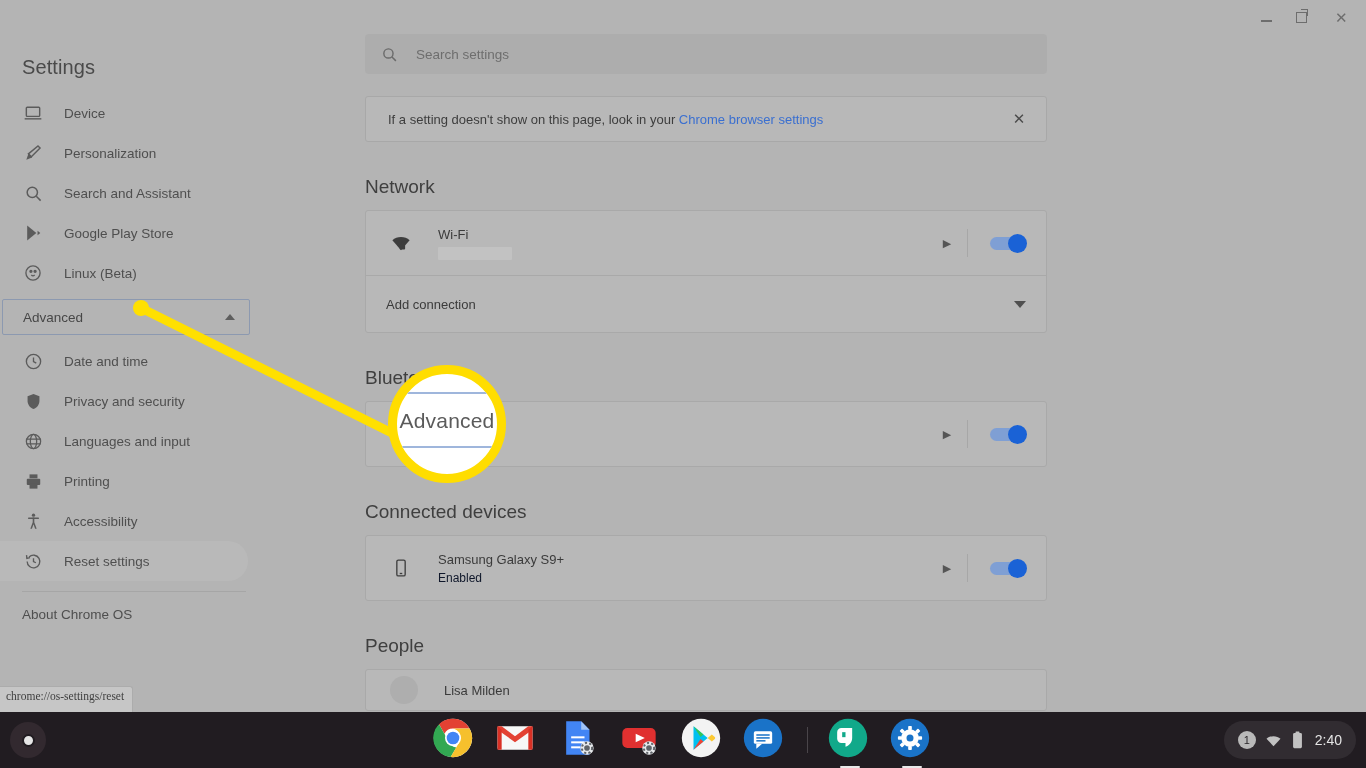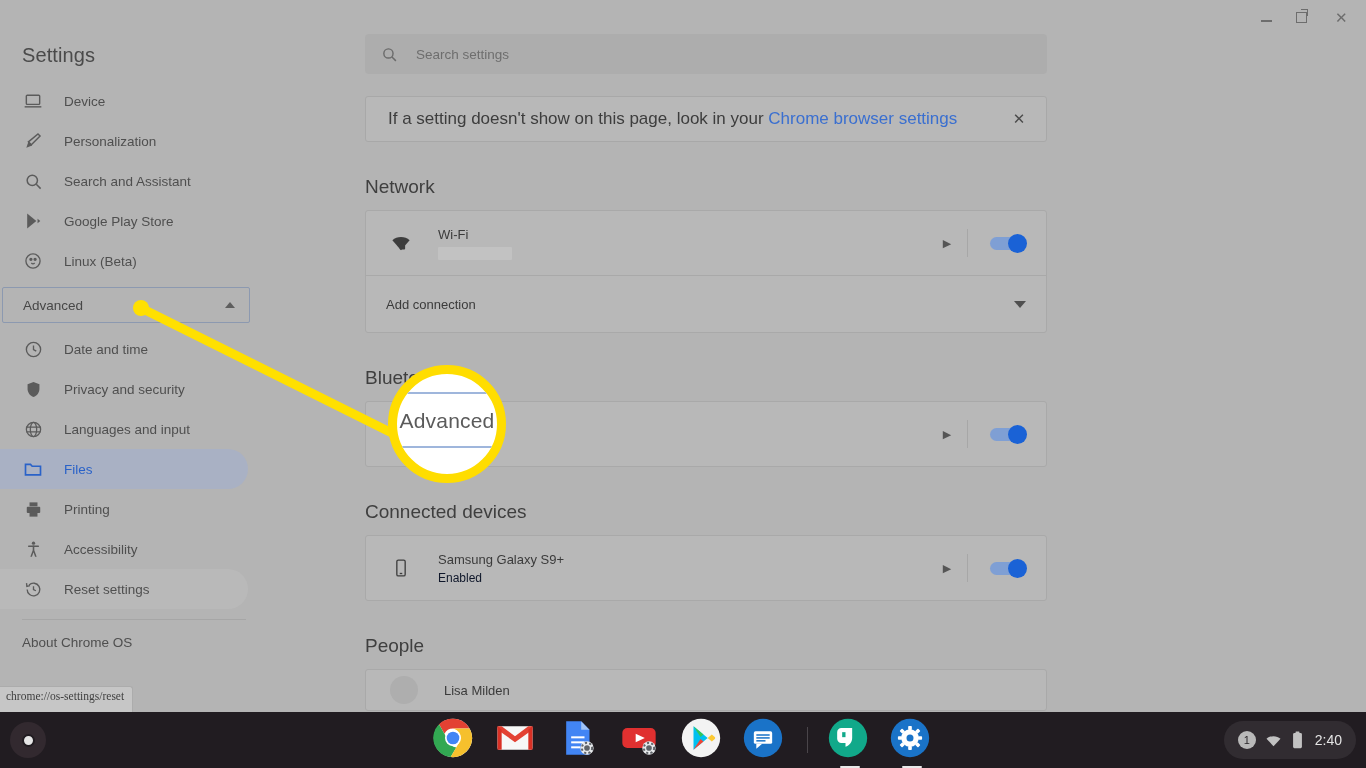--- a/index.html
+++ b/index.html
@@ -44,21 +44,21 @@
   }
   .wc-max::after {
     content: ""; position: absolute; width: 6px; height: 6px;
     border: 1.6px solid #6d6d6d; border-left: none; border-bottom: none;
     left: 8px; top: 3px;
   }
 
   
   .sidebar {
     position: absolute; left: 0; top: 0; width: 268px; height: 712px;
-    padding-top: 44px;
+    padding-top: 56px;
   }
   .settings-title {
     font-size: 20px; color: #4a4a4a; padding-left: 22px;
     margin-bottom: 14px; letter-spacing: .1px;
   }
   .nav-item {
     display: flex; align-items: center;
     height: 40px; margin: 0 20px 0 0;
     padding-left: 22px; border-radius: 0 20px 20px 0;
     cursor: pointer;
@@ -129,21 +129,21 @@
   }
   .search-bar .sicon { margin-right: 18px; color: #6a6a6a; display:flex; }
   .search-ph { font-size: 13.5px; color: #6e6e6e; }
 
   .notice {
     display: flex; align-items: center; justify-content: space-between;
     margin-top: 22px; height: 46px;
     background: #b8b8b8; border: 1px solid #a8a8a8; border-radius: 3px;
     padding: 0 16px 0 22px;
   }
-  .notice-text { font-size: 17px; color: #3d3d3d; text-align: right; }
+  .notice-text { font-size: 13px; color: #3d3d3d; text-align: right; }
   .notice-text a { color: #3a6fd0; text-decoration: none; cursor: pointer; }
   .notice-close {
     width: 22px; height: 22px; display: flex; align-items: center;
     justify-content: center; color: #4b4b4b; font-size: 15px; cursor: pointer;
   }
 
   .section-title {
     font-size: 19px; color: #3f3f3f;
     margin: 34px 0 12px 0;
   }
@@ -370,28 +370,20 @@
           <svg width="19" height="19" viewBox="0 0 24 24" fill="none" stroke="currentColor" stroke-width="1.6">
             <circle cx="12" cy="12" r="9"></circle>
               <ellipse cx="12" cy="12" rx="4" ry="9"></ellipse>
             <line x1="3" y1="9" x2="21" y2="9"></line>
               <line x1="3" y1="15" x2="21" y2="15"></line>
           </svg>
         </span>
         <span class="lbl">Languages and input</span>
       </div>
 
-      <div class="nav-item selected">
-        <span class="ic">
-          <svg width="20" height="20" viewBox="0 0 24 24" fill="none" stroke="currentColor" stroke-width="2">
-            <path d="M3 6.5h6l2 2.2h10V19H3z"></path>
-          </svg>
-        </span>
-        <span class="lbl">Files</span>
-      </div>
 
       <div class="nav-item">
         <span class="ic">
           <svg width="19" height="19" viewBox="0 0 24 24" fill="currentColor">
             <rect x="7" y="3" width="10" height="5"></rect>
               <rect x="3.5" y="8.5" width="17" height="8" rx="1.2"></rect>
             <rect x="7" y="15" width="10" height="6" fill="currentColor"></rect>
           </svg>
         </span>
         <span class="lbl">Printing</span>

